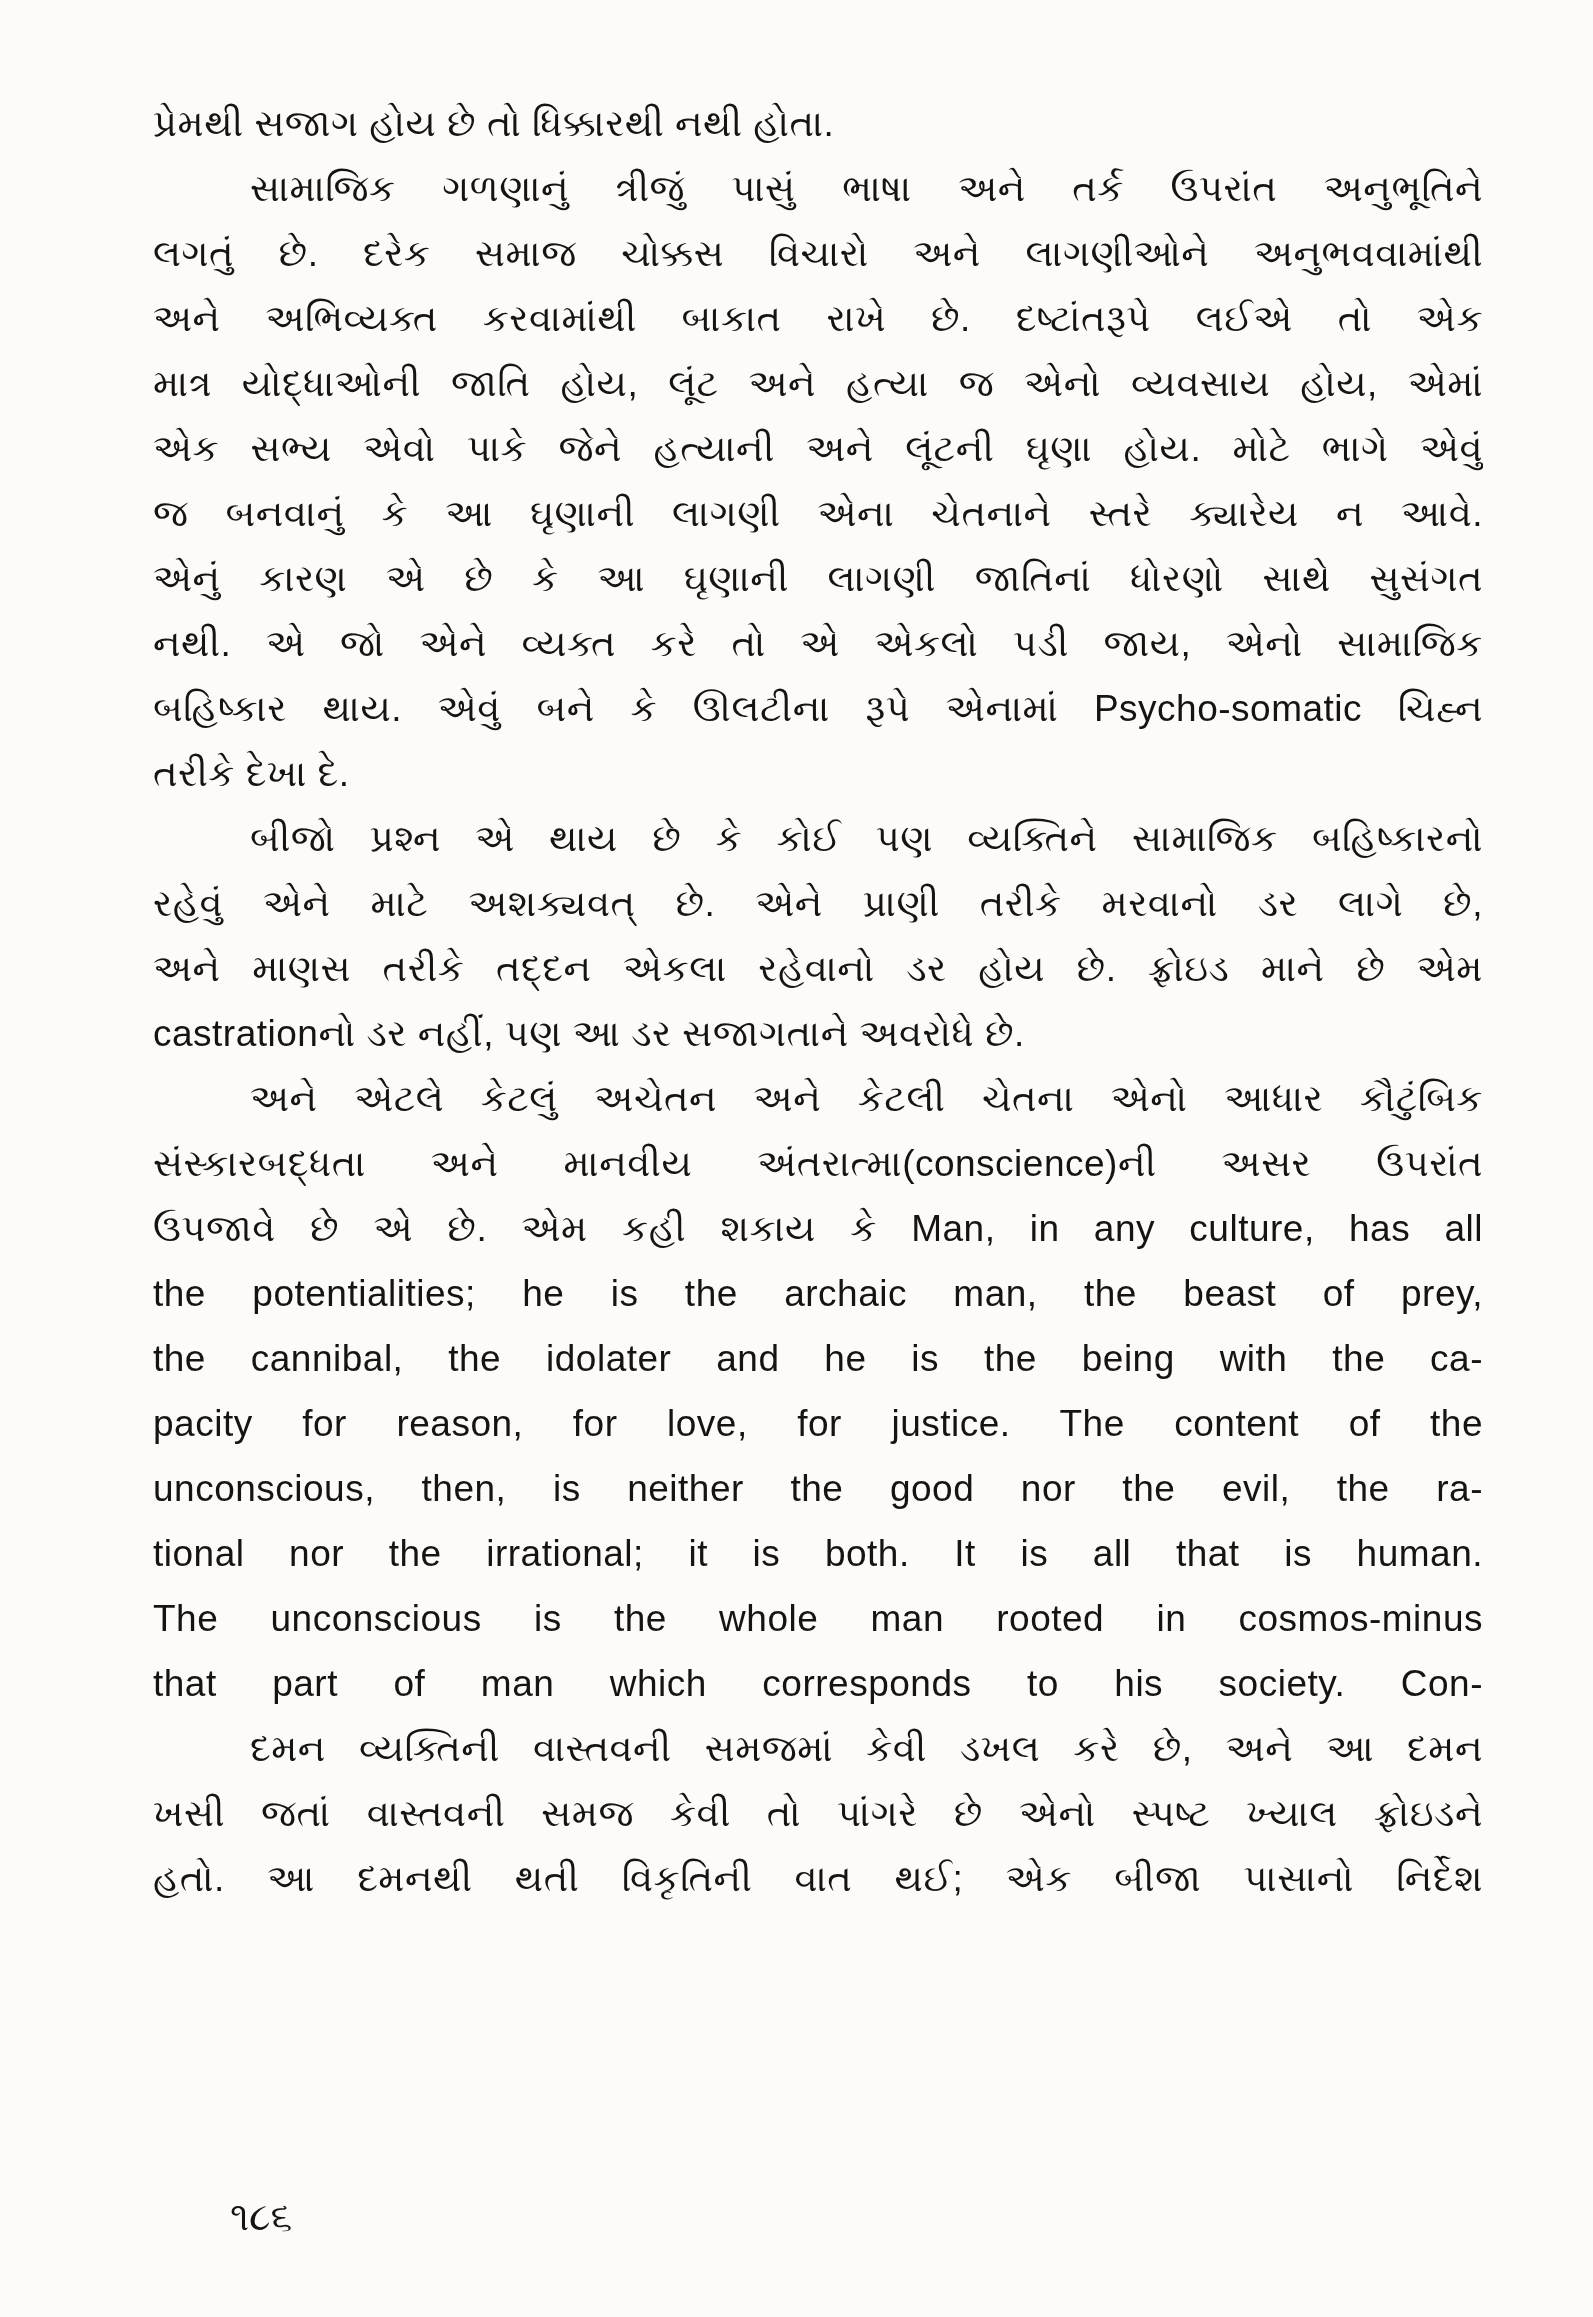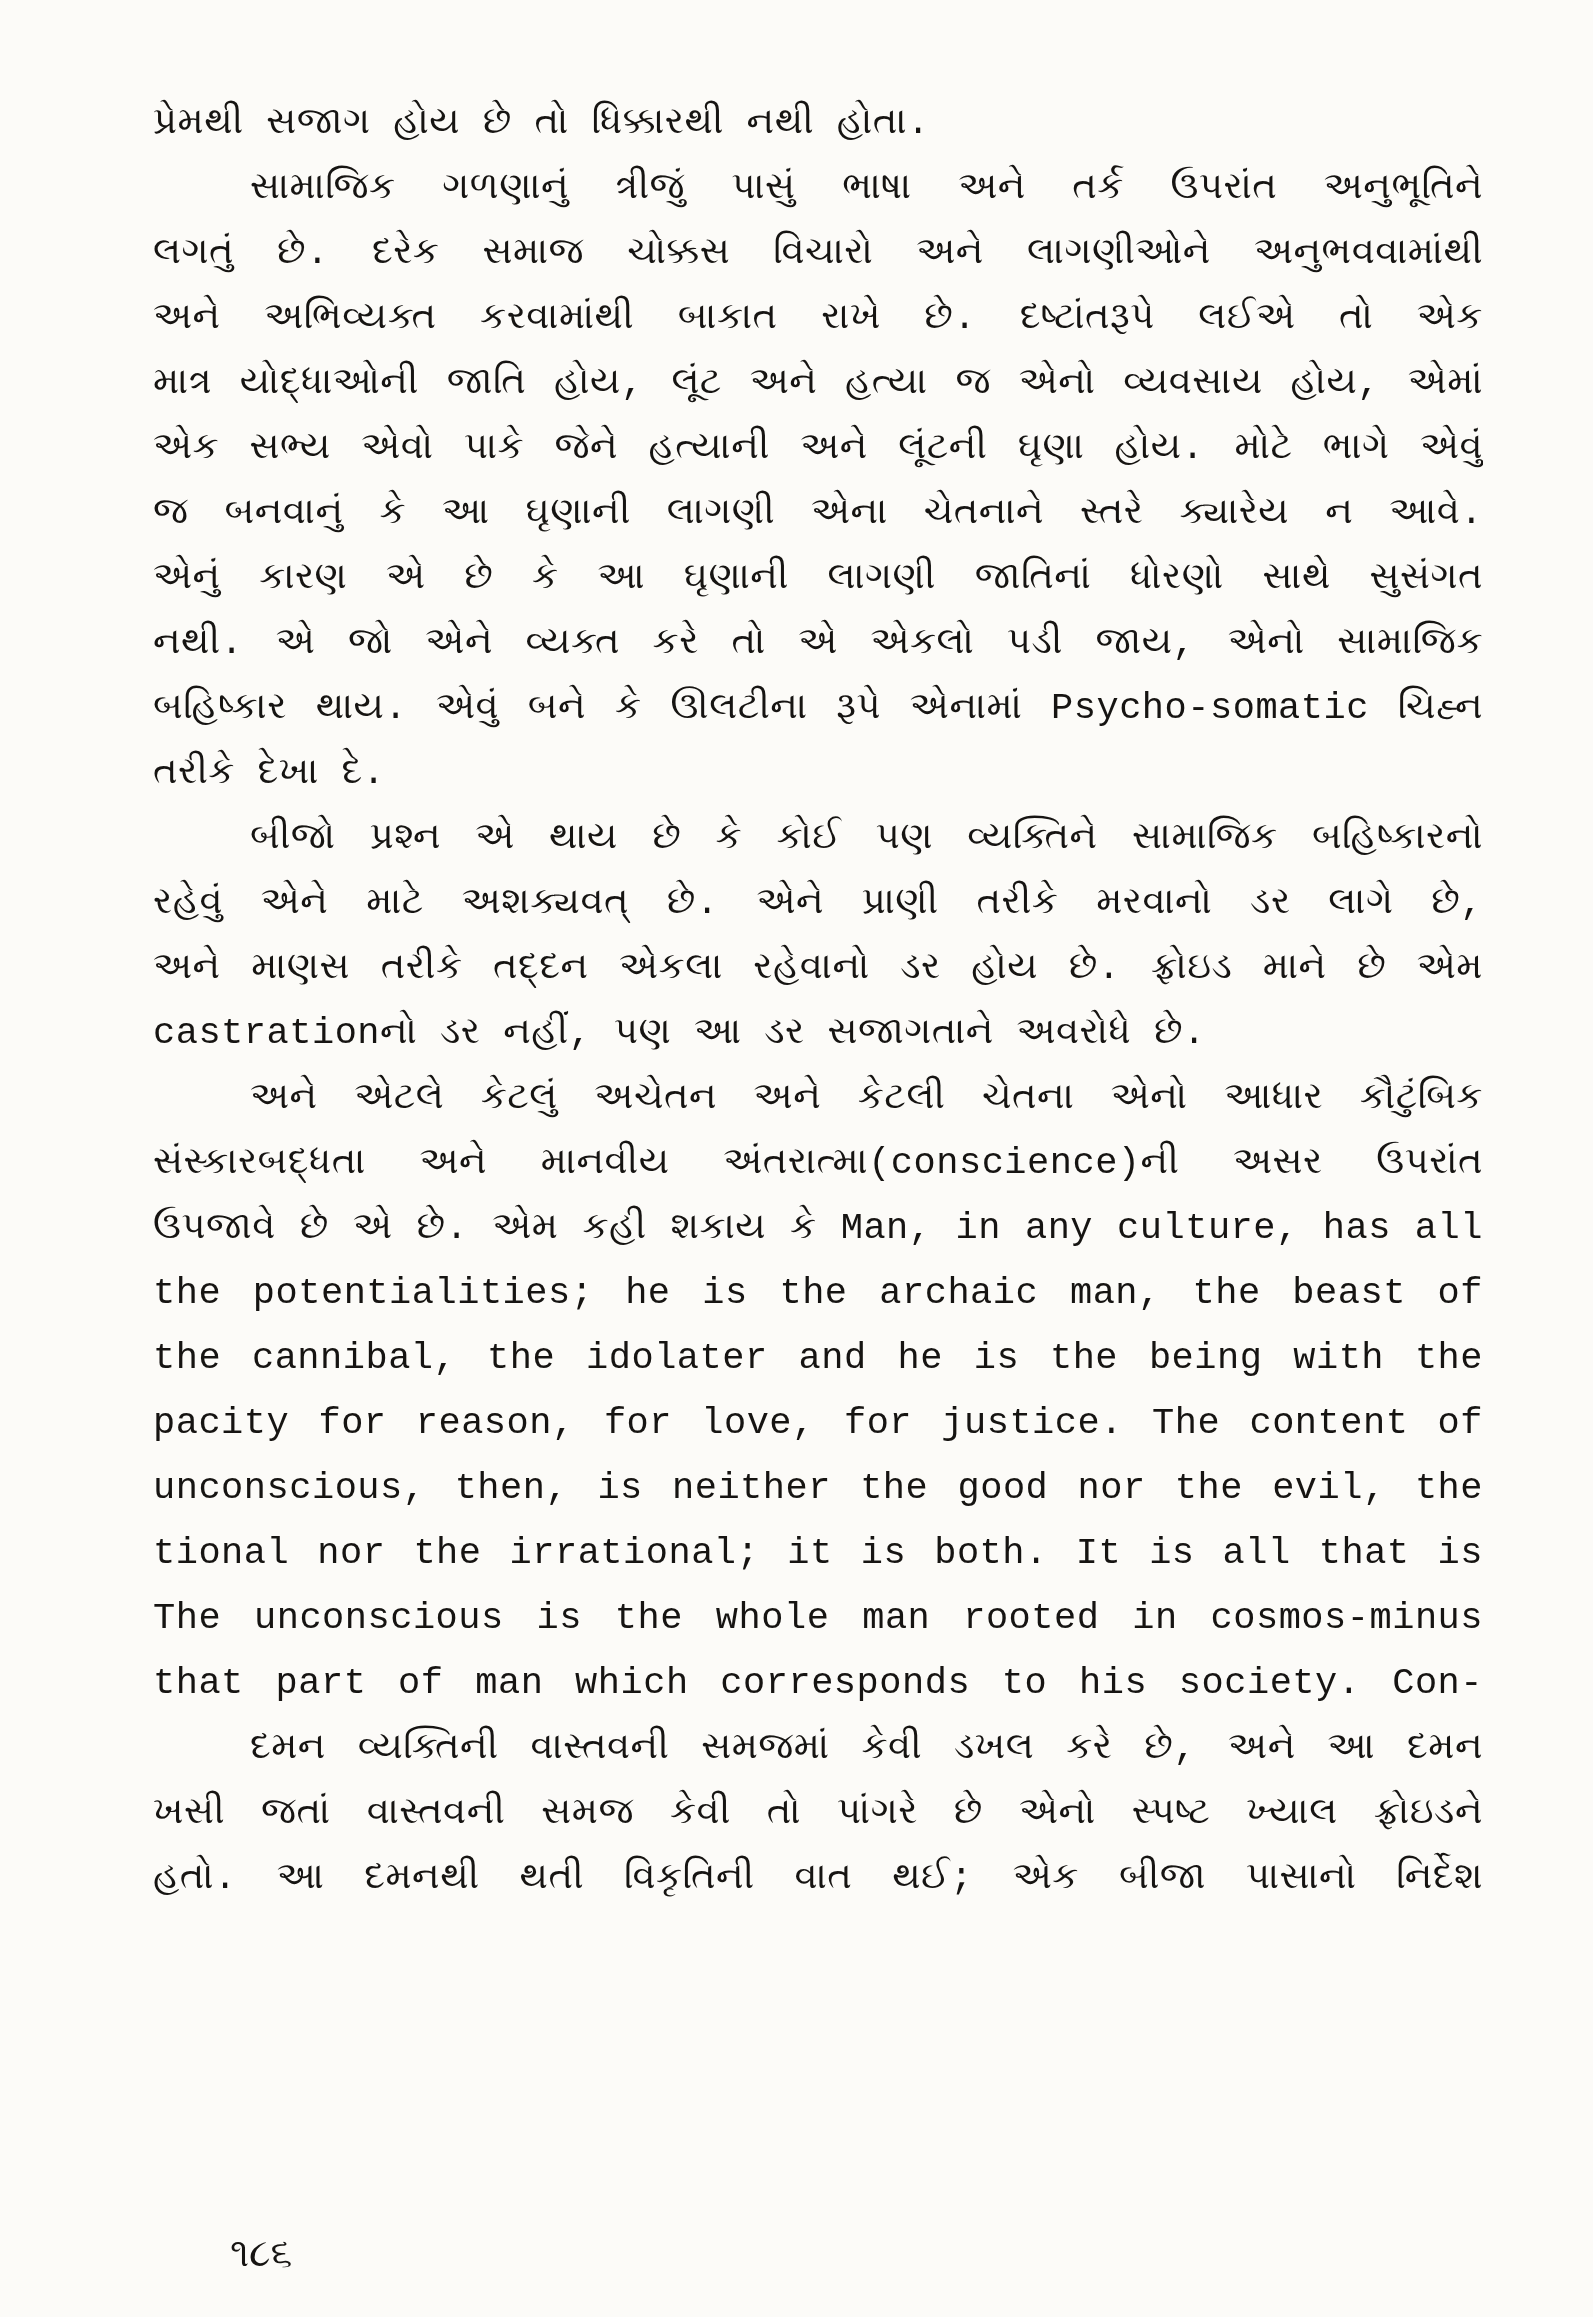--- a/index.html
+++ b/index.html
@@ -15,21 +15,21 @@
     background: var(--paper, #fcfbf8);
     overflow: hidden;
   }
   .text-block {
     position: absolute;
     left: 153px;
     top: 91px;
     width: 1330px;
   }
   .line {
-    font-family: Liberation Mono, monospace;
+    font-family: Liberation Sans, sans-serif;
     font-size: 37px;
     color: var(--ink, #161412);
     height: 65px;
     line-height: 65px;
     text-align: justify;
     text-align-last: justify;
     overflow: hidden;
     letter-spacing: 0.5px;
   }
   .line.indent {
@@ -38,21 +38,20 @@
   .line.para-end {
     text-align-last: left;
   }
   .page-number {
     position: absolute;
     left: 230px;
     top: 2194px;
     font-family: "DejaVu Serif", "Liberation Serif", serif;
     font-size: 39px;
     color: var(--ink, #161412);
-    margin-top: 36px;
   }
 </style>
 </head>
 <body>
 
 <div class="page">
   <div class="text-block" id="text-block">
       <div class="line para-end">પ્રેમથી સજાગ હોય છે તો ધિક્કારથી નથી હોતા.</div>
       <div class="line indent">સામાજિક ગળણાનું ત્રીજું પાસું ભાષા અને તર્ક ઉપરાંત અનુભૂતિને</div>
       <div class="line">લગતું છે. દરેક સમાજ ચોક્કસ વિચારો અને લાગણીઓને અનુભવવામાંથી</div>

